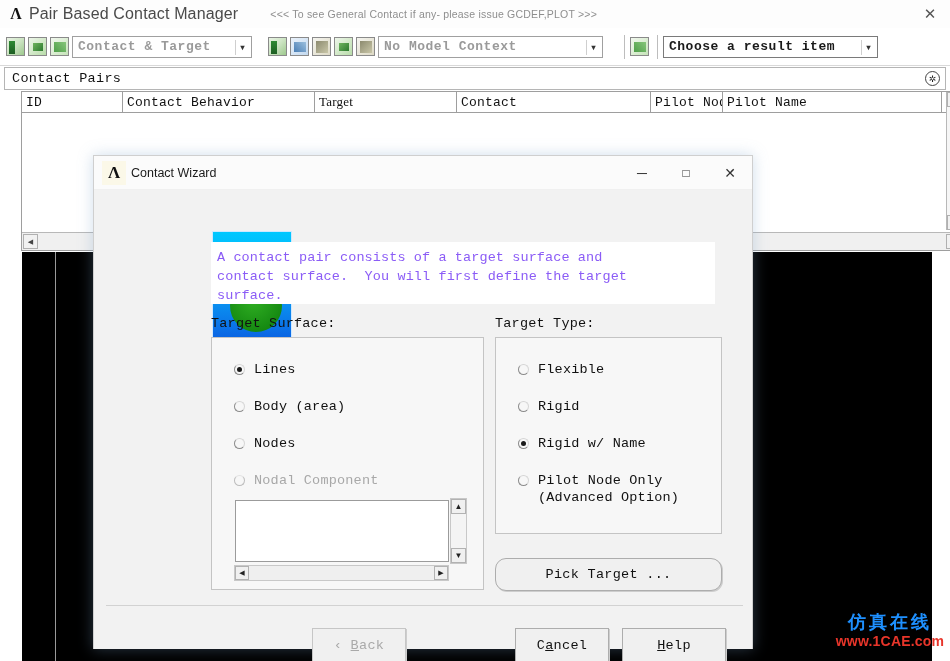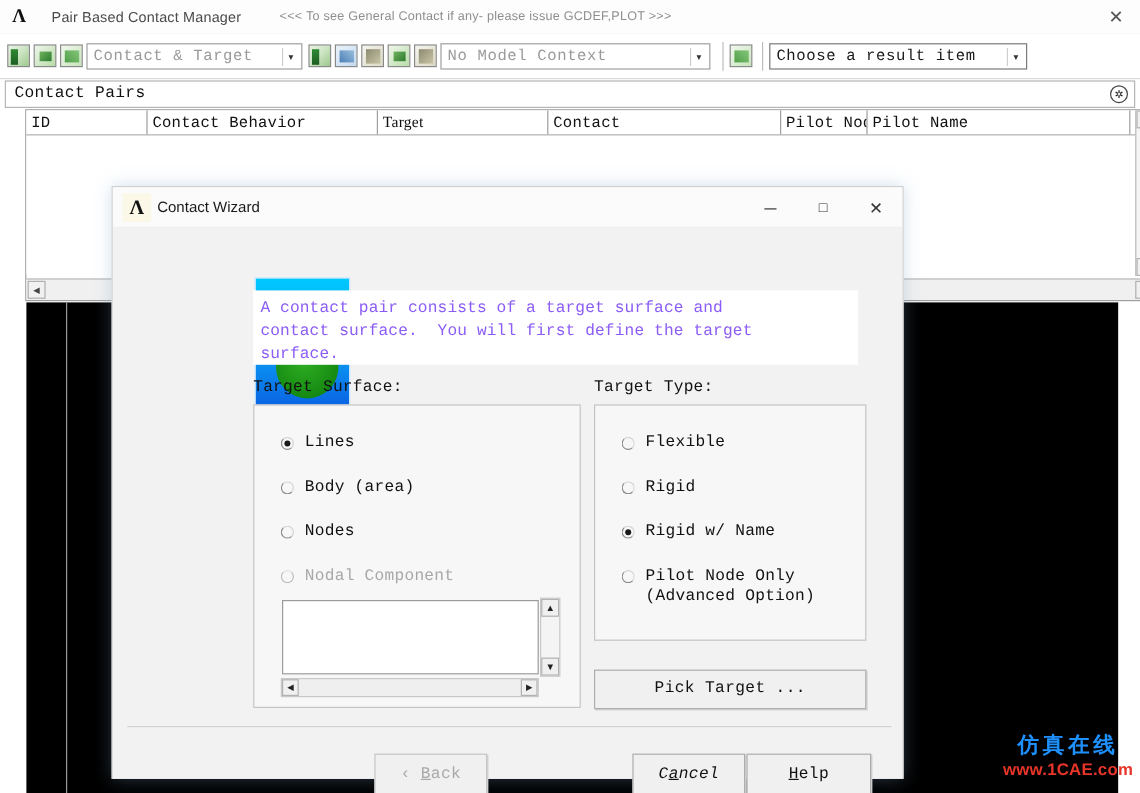--- a/index.html
+++ b/index.html
@@ -18,21 +18,21 @@
     background:#fdfdfd;border-bottom:1px solid #e8e8e8;
     display:flex;align-items:center;
   }
   .tb-logo{
     width:22px;height:22px;margin-left:5px;display:flex;
     align-items:center;justify-content:center;
     font-weight:bold;font-size:16px;color:#111;
     font-family:"Liberation Serif",serif;
   }
   .tb-title{
-    font-size:12px;color:#4a4a4a;margin-left:16px;letter-spacing:.15px;
+    font-size:16px;color:#4a4a4a;margin-left:2px;letter-spacing:.15px;
   }
   .tb-msg{
     font-size:10.5px;color:#8e8e8e;margin-left:32px;letter-spacing:.2px;
   }
   .tb-close{
     position:absolute;right:10px;top:4px;width:20px;height:20px;
     display:flex;align-items:center;justify-content:center;
     font-size:15px;color:#555;cursor:default;
   }
 
@@ -59,21 +59,21 @@
     background:linear-gradient(45deg,#4f9f49,#86c57a);}
   .tbtn.v4{background:linear-gradient(135deg,#eaf2fb,#c3d9ef);}
   .tbtn.v4::after{left:3px;top:4px;width:12px;height:10px;
     background:linear-gradient(45deg,#4b7fb5,#9bbfdd);}
   .tbtn.v5{background:linear-gradient(135deg,#f5f5f0,#ddd9c4);}
   .tbtn.v5::after{left:3px;top:3px;width:12px;height:12px;
     background:linear-gradient(135deg,#8c8a6f,#c9c6a8);}
   .combo{
     height:22px;border:1px solid #a0a0a0;background:#ffffff;
     display:flex;align-items:center;box-sizing:border-box;
-    margin-right:5px;position:relative;
+    margin-right:16px;position:relative;font-weight:bold;
   }
   .combo .ctext{
     font-family:"Liberation Mono",monospace;font-size:13px;color:#9a9a9a;
     padding-left:5px;white-space:nowrap;overflow:hidden;letter-spacing:.5px;
   }
   .combo .carrow{
     position:absolute;right:2px;top:3px;width:13px;height:15px;
     display:flex;align-items:center;justify-content:center;
     font-size:8px;color:#333;border-left:1px solid #cfcfcf;
   }
@@ -287,29 +287,29 @@
   .lb-hs .a-rt{right:0;}
 
   .btn{
     position:absolute;background:#f0f0f0;border:1px solid #adadad;
     box-sizing:border-box;font-family:"Liberation Mono",monospace;
     font-size:13.5px;color:#111;display:flex;align-items:center;
     justify-content:center;cursor:default;letter-spacing:.3px;
     box-shadow:1px 1px 0 #cdcdcd;
   }
   .btn.dis{color:#a9a9a9;border-color:#c6c6c6;}
-  #btn-pick-target{left:401px;top:368px;width:227px;height:33px;}
+  #btn-pick-target{left:401px;top:368px;width:227px;height:33px;border-radius:11px;}
 
   .dlg-sep{
     position:absolute;left:12px;top:415px;width:637px;height:1px;
     background:#d2d2d2;
   }
   #btn-back{left:218px;top:438px;width:94px;height:34px;}
   #btn-next{left:319px;top:438px;width:94px;height:34px;}
-  #btn-cancel{left:433px;top:438px;width:94px;height:34px;font-style:italic;}
+  #btn-cancel{left:421px;top:438px;width:94px;height:34px;}
   #btn-help{left:528px;top:438px;width:104px;height:34px;align-items:center;}
   .acc{text-decoration:underline;}
 </style>
 </head>
 <body>
 
 <div class="app">
 
   <div class="titlebar">
     <div class="tb-logo">Λ</div>

